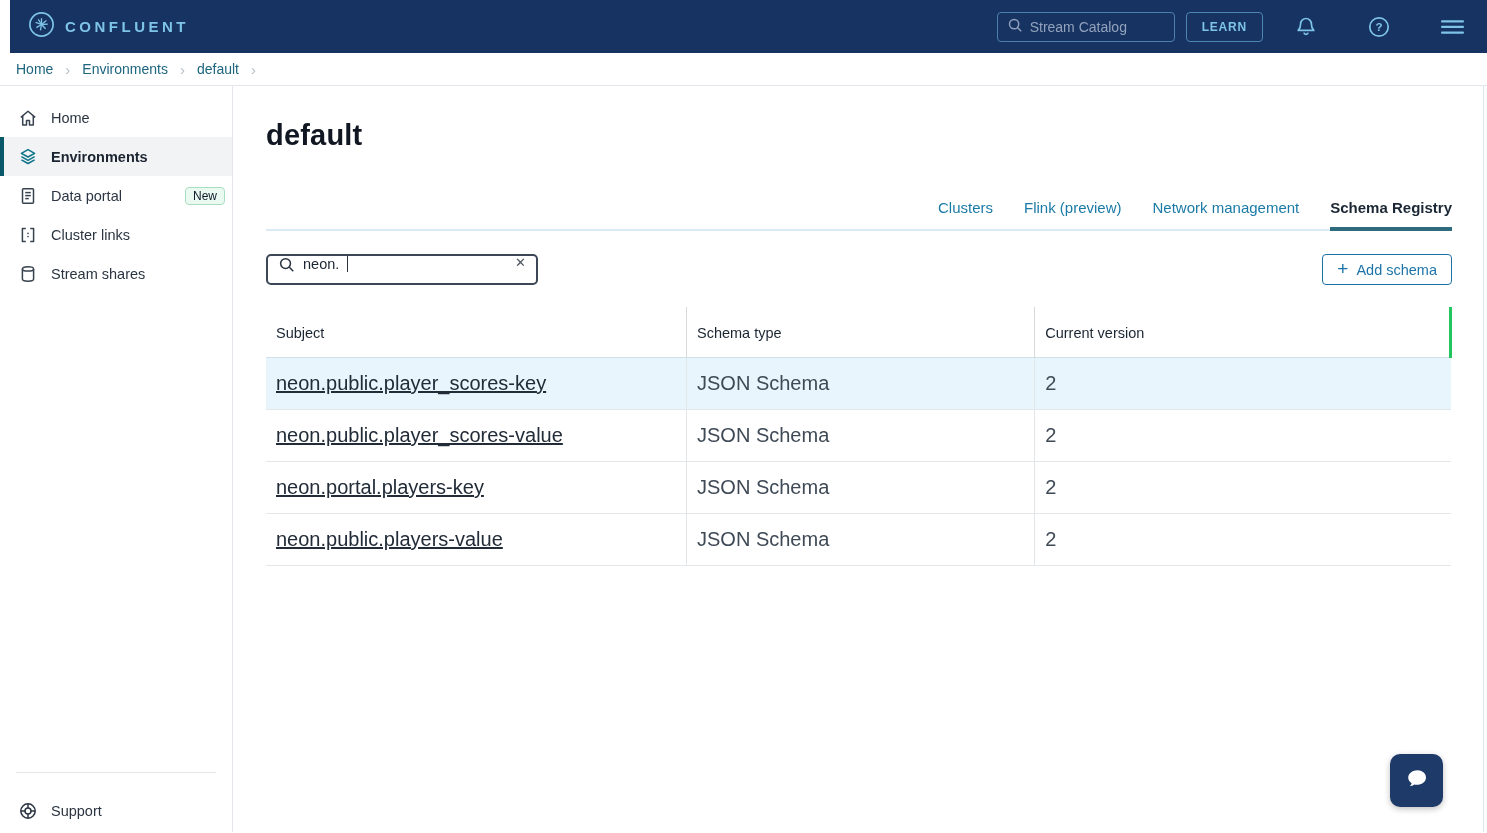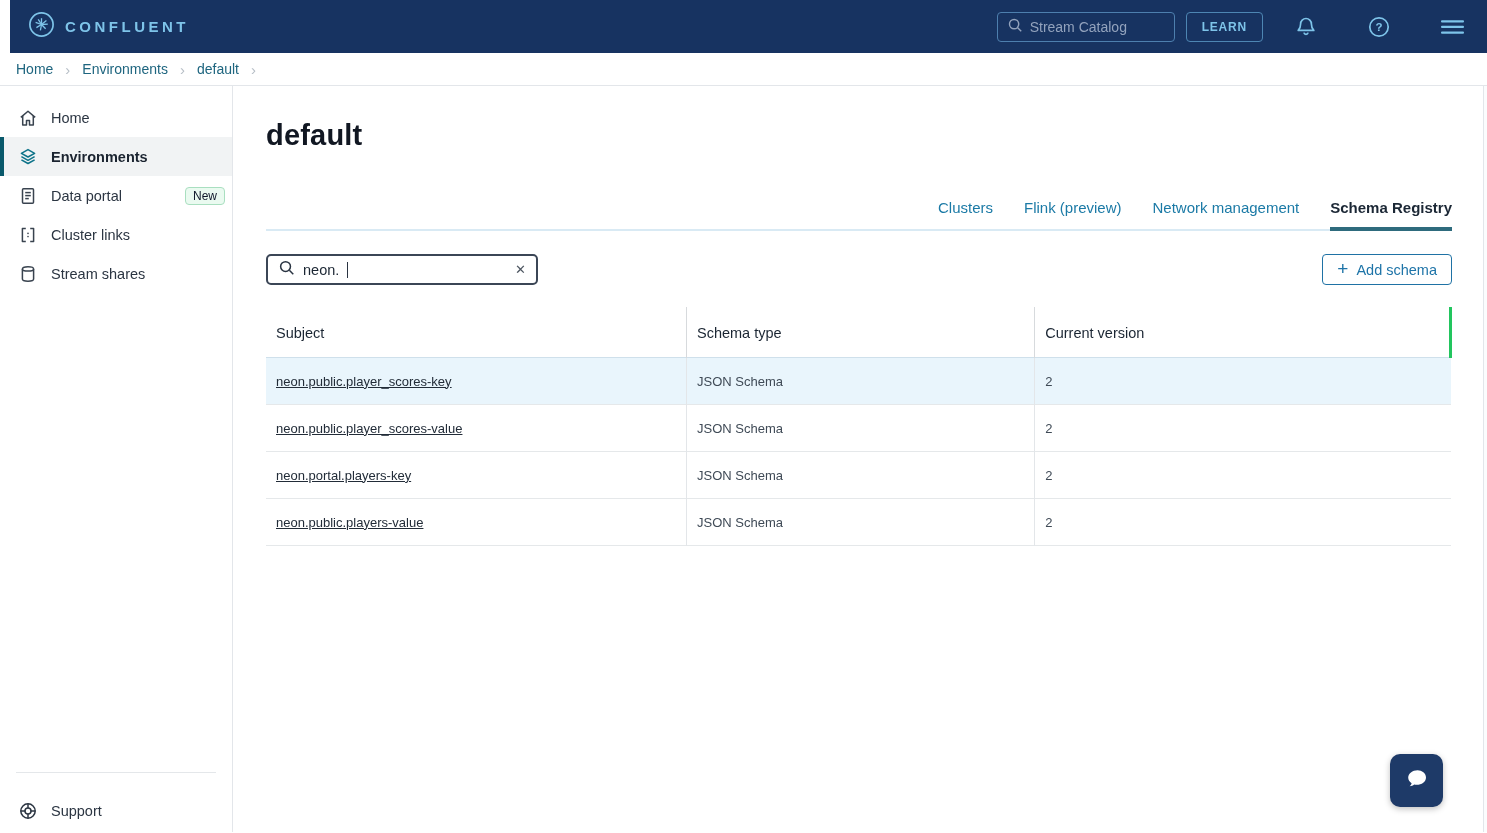--- a/index.html
+++ b/index.html
@@ -53,36 +53,36 @@
   .tab.active::after { content:""; position:absolute; left:0; right:0; bottom:-2px; height:4px;
     background:#2e6b7d; }
 
   .compat-row { margin-top:34px; display:flex; align-items:center; font-size:14.5px; }
   .compat-label { font-weight:700; color:#1b2633; }
   .compat-value { color:#4a5462; margin-left:6px; }
   .compat-edit { margin-left:11px; width:19px; height:19px; cursor:pointer; display:flex; }
 
   .controls-row { margin-top:23px; display:flex; align-items:center; justify-content:space-between; }
   .subject-search { width:272px; height:31px; border:2px solid #3b4656; border-radius:5px;
-    display:flex; align-items:center; padding:0 10px; gap:8px; background:#fff; cursor:text; }
+    display:flex; padding:0 10px; gap:8px; background:#fff; cursor:text; }
   .subject-search .txt { font-size:14.5px; color:#1b2633; }
   .caret { width:1px; height:16px; background:#2a3442; }
   .clear-x { margin-left:auto; color:#4c5560; font-size:13px; cursor:pointer; line-height:1; }
   .add-btn { height:31px; padding:0 14px; display:flex; align-items:center; gap:8px;
     border:1px solid #1f72a5; border-radius:4px; background:#fff; color:#1e74a8;
     font-size:14.5px; cursor:pointer; font-family:inherit; }
   .plus-glyph { font-size:19px; font-weight:400; margin-top:-2px; }
 
   
   table.schema-table { margin-top:22px; width:100%; border-collapse:collapse; table-layout:fixed; }
   .schema-table th { text-align:left; font-size:14.5px; font-weight:400; color:#1b2633;
     padding:18px 10px 16px; }
   .schema-table th.sep { border-left:1px solid #d7dadd; }
   .schema-table th:last-child { border-right:3px solid #22c55e; }
-  .schema-table td { font-size:13px; color:#3f4a56; padding:14px 10px; height:47px; }
+  .schema-table td { font-size:20px; color:#3f4a56; padding:14px 10px; height:47px; }
   .schema-table td.sep { border-left:1px solid #e3e6e9; }
   .schema-table tbody tr { border-bottom:1px solid #e5e8ea; }
   .schema-table tbody tr.highlight { background:#e9f5fc; border-top:1px solid #cfe0eb; }
   a.subject-link { color:#222c38; text-decoration:underline; cursor:pointer; }
 
   .col-subject { width:35.5%; } .col-type { width:29.4%; } .col-version { width:35.1%; }
 
   
   .scroll-gutter { position:absolute; right:0; top:0; bottom:0; width:4px;
     border-left:1px solid #e2e6ea; background:#fbfcfd; cursor:pointer; }

